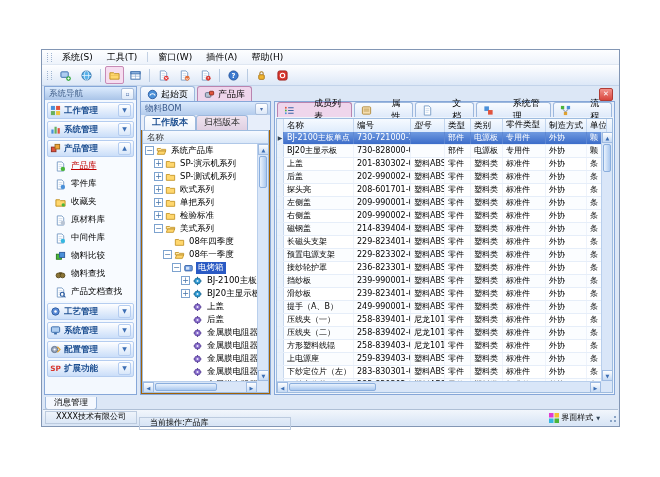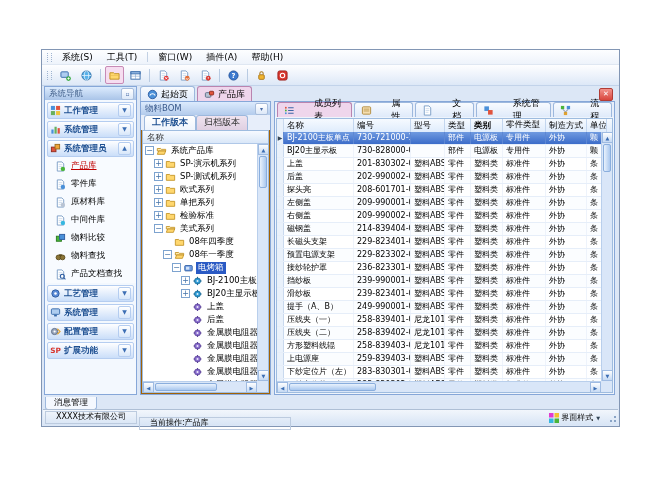--- a/index.html
+++ b/index.html
@@ -232,38 +232,45 @@
               <rect x="8.3" y="4.5" width="2.4" height="6" fill="#e0533d"></rect>
             </svg>
             <span class="lbl">系统管理</span>
             <span class="chev">▼</span>
           </div>
           <div class="nav-group">
             <svg viewBox="0 0 12 12" class="ic10">
               <rect x="1.5" y="4.5" width="5" height="5" fill="#e0533d" stroke="#8f2c20"></rect>
               <rect x="5.5" y="1.5" width="5" height="5" fill="#f0a63a" stroke="#9c6b1d"></rect>
             </svg>
-            <span class="lbl">系统管理员</span>
+            <span class="lbl">产品管理</span>
             <span class="chev">▲</span>
           </div>
           <div class="nav-item sel">
             <svg viewBox="0 0 12 12" class="ic10">
               <path d="M2.5 1h5l2 2v8h-7z" fill="#fff" stroke="#7a9cc5"></path>
               <path d="M4 4h4M4 6h4M4 8h3" stroke="#b9cde4" stroke-width="0.7"></path>
               <circle cx="8.6" cy="8.6" r="2.4" fill="#49b53a"></circle>
             </svg>
             <span class="lbl">产品库</span>
           </div>
           <div class="nav-item">
             <svg viewBox="0 0 12 12" class="ic10">
               <path d="M2.5 1h5l2 2v8h-7z" fill="#fff" stroke="#7a9cc5"></path>
               <path d="M4 4h4M4 6h4M4 8h3" stroke="#b9cde4" stroke-width="0.7"></path>
               <circle cx="8.6" cy="8.6" r="2.4" fill="#4a90d9"></circle>
             </svg>
             <span class="lbl">零件库</span>
+          </div>
+          <div class="nav-item">
+            <svg viewBox="0 0 12 12" class="ic10">
+              <path d="M1 3h4l1 1h5v6H1z" fill="#ffd76e" stroke="#c08f1f"></path>
+              <circle cx="9" cy="8.6" r="1.8" fill="#49b53a"></circle>
+            </svg>
+            <span class="lbl">收藏夹</span>
           </div>
           <div class="nav-item">
             <svg viewBox="0 0 12 12" class="ic10">
               <path d="M2.5 1h5l2 2v8h-7z" fill="#fff" stroke="#7a9cc5"></path>
               <path d="M4 4h4M4 6h4M4 8h3" stroke="#b9cde4" stroke-width="0.7"></path>
               <circle cx="8.6" cy="8.6" r="2.4" fill="#b9c4d4"></circle>
             </svg>
             <span class="lbl">原材料库</span>
           </div>
           <div class="nav-item">
@@ -576,23 +583,23 @@
                   <path d="M2.8 4.6L6 7.4M9.2 4.6L6 7.4" stroke="#5b6b85" stroke-width="0.8"></path>
                 </svg>
                 <span class="lbl">流程</span>
               </span>
             </div>
           <div class="dt-body">
             <div class="grid-head">
                 <span class="gh-cell gind" style="width: 7px;"></span>
                 <span class="gh-cell" style="width: 70px;">名称</span>
                 <span class="gh-cell" style="width: 57px;">编号</span>
-                <span class="gh-cell" style="width: 34px;">型号</span>
+                <span class="gh-cell" style="width: 34px; font-style: italic;">型号</span>
                 <span class="gh-cell" style="width: 26px;">类型</span>
-                <span class="gh-cell" style="width: 32px; font-weight: bold;">类别</span>
+                <span class="gh-cell" style="width: 32px;">类别</span>
                 <span class="gh-cell" style="width: 43px; font-family: Liberation Mono, monospace;">零件类型</span>
                 <span class="gh-cell" style="width: 41px;">制造方式</span>
                 <span class="gh-cell" style="width: 20px;">单位</span>
               </div>
             <div class="grid-rows">
                 <div class="grow sel">
                   <span class="gcell gind" style="width: 7px;">▶</span>
                   <span class="gcell" style="width: 70px;">BJ-2100主板单点</span>
                   <span class="gcell" style="width: 57px;">730-721000-12X</span>
                   <span class="gcell" style="width: 34px;"></span>

